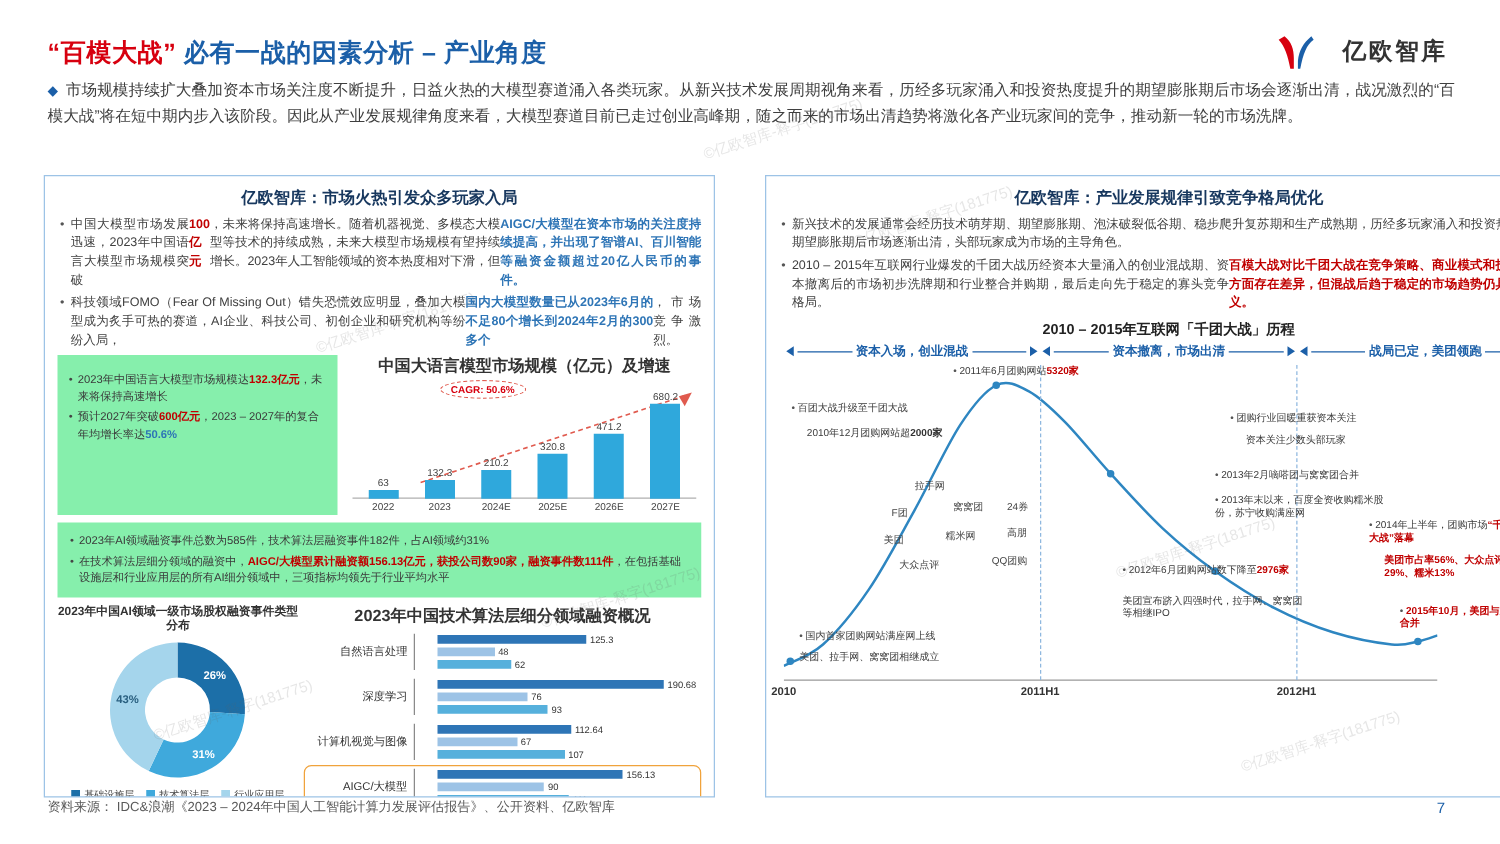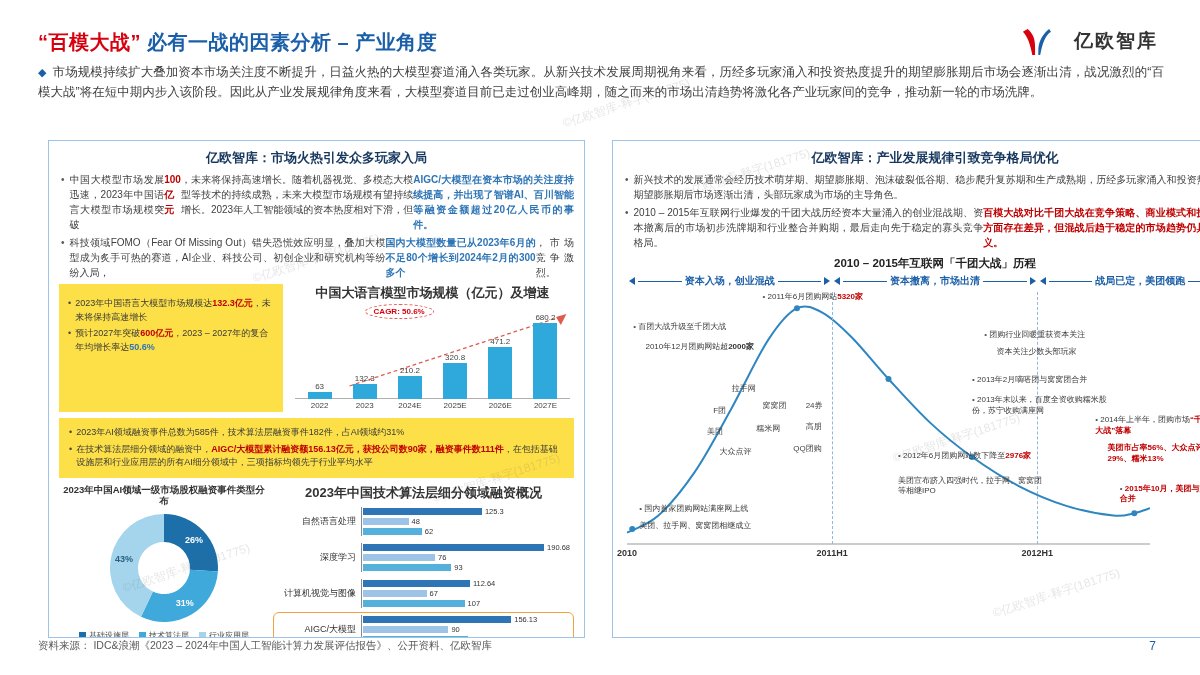--- a/index.html
+++ b/index.html
@@ -10,32 +10,32 @@
   .header-title{position:absolute;top:16px;left:38px;font-size:20px;font-weight:bold;letter-spacing:.5px}
   .t-red{color:#D7000F}
   .t-blue{color:#1B5FA8}
   .logo{position:absolute;top:28px;right:42px;display:flex;align-items:flex-start;gap:22px}
   .logo-text{font-size:19px;font-weight:bold;color:#333;letter-spacing:2px}
   
   .intro{position:absolute;top:62px;left:38px;width:1126px;font-size:12.5px;line-height:1.62;text-align:justify;color:#3f3f3f;margin:0}
   .intro .marker{color:#1B5FA8;margin-right:6px;font-size:11px}
   
   .panel{position:absolute;top:140px;height:498px;border:1px solid #9DC3E6;background:#fff;box-sizing:border-box;padding:6px 10px;overflow:hidden}
-  .panel-left{left:48px;width:537px}
+  .panel-left{left:35px;width:537px}
   .panel-right{left:612px;width:646px}
   .panel h2{margin:2px 0 5px;text-align:center;font-size:13px;color:#17375E}
   .blt{display:flex;font-size:10px;line-height:1.5;margin:3px 0;color:#404040;text-align:justify}
   .blt::before{content:"•";margin:0 5px 0 2px;color:#555}
   .seg-n{}
   .seg-r{color:#C00000;font-weight:bold}
   .seg-b{color:#2E75B6;font-weight:bold}
   .seg-nb{color:#333;font-weight:bold}
   
   .chart-row{display:flex;margin-top:4px;height:128px}
-  .hbox{background:#fde047;box-sizing:border-box}
+  .hbox{background:#86efac;box-sizing:border-box}
   .box1{width:224px;padding:10px 9px;margin-right:8px}
   .box-item{display:flex;font-size:9px;line-height:1.5;margin:3px 0}
   .box-item::before{content:"•";margin-right:4px;color:#444}
   .box-item p{margin:0}
   .vbar-col{flex:1;position:relative}
   .chart-title{text-align:center;font-size:13px;font-weight:bold;color:#333;margin:0 0 2px}
   .vbar{position:relative;height:108px;display:flex;align-items:stretch;padding:0 6px}
   .vbar::after{content:"";position:absolute;left:4px;right:4px;bottom:13px;border-bottom:1px solid #b0b0b0}
   .vbar-item{flex:1;display:flex;flex-direction:column;align-items:center;justify-content:flex-end;height:100%;z-index:1}
   .vbar-bar{width:24px}
@@ -49,21 +49,21 @@
   .bottom-row{display:flex;margin-top:6px;height:178px}
   .donut-col{width:218px;display:flex;flex-direction:column;align-items:center}
   .donut-col .chart-title{font-size:9.5px;line-height:1.25}
   .legend{display:flex;justify-content:center;gap:10px;font-size:8px;color:#444;margin-top:3px;flex-wrap:wrap}
   .legend .li{display:flex;align-items:center;gap:3px}
   .legend .sq{width:7px;height:7px;display:inline-block}
   .hbar-col{flex:1;padding-left:4px}
   .hbar-group{display:flex;align-items:center;border:1.3px solid transparent;border-radius:6px;padding:2px 3px;margin:1px 0}
   .hbar-group.hl{border-color:#F0A33C}
   .hbar-cat{width:84px;font-size:9px;color:#333;text-align:right;padding-right:5px;box-sizing:border-box}
-  .hbar-bars{display:flex;flex-direction:column;gap:1px;border-left:1px solid #8a8a8a;padding-left:1px;flex:1}
+  .hbar-bars{display:flex;flex-direction:column;gap:1px;border-left:1px solid #8a8a8a;padding-left:18px;flex:1}
   .hbar-row{display:flex;align-items:center}
   .hbar-bar{height:7px}
   .hbar-val{font-size:7.5px;color:#333;margin-left:3px}
   
   .tl-title{text-align:center;font-size:11.5px;font-weight:bold;color:#222;margin:6px 0 3px}
   .phases{display:flex;margin:0 4px}
   .phase{flex:1;display:flex;align-items:center;gap:3px;color:#1B5FA8;font-weight:bold;font-size:10px;padding:0 2px}
   .phase .ln{flex:1;border-top:1.5px solid #1B5FA8;height:0}
   .arr-l{width:0;height:0;border-top:4px solid transparent;border-bottom:4px solid transparent;border-right:6px solid #1B5FA8}
   .arr-r{width:0;height:0;border-top:4px solid transparent;border-bottom:4px solid transparent;border-left:6px solid #1B5FA8}

